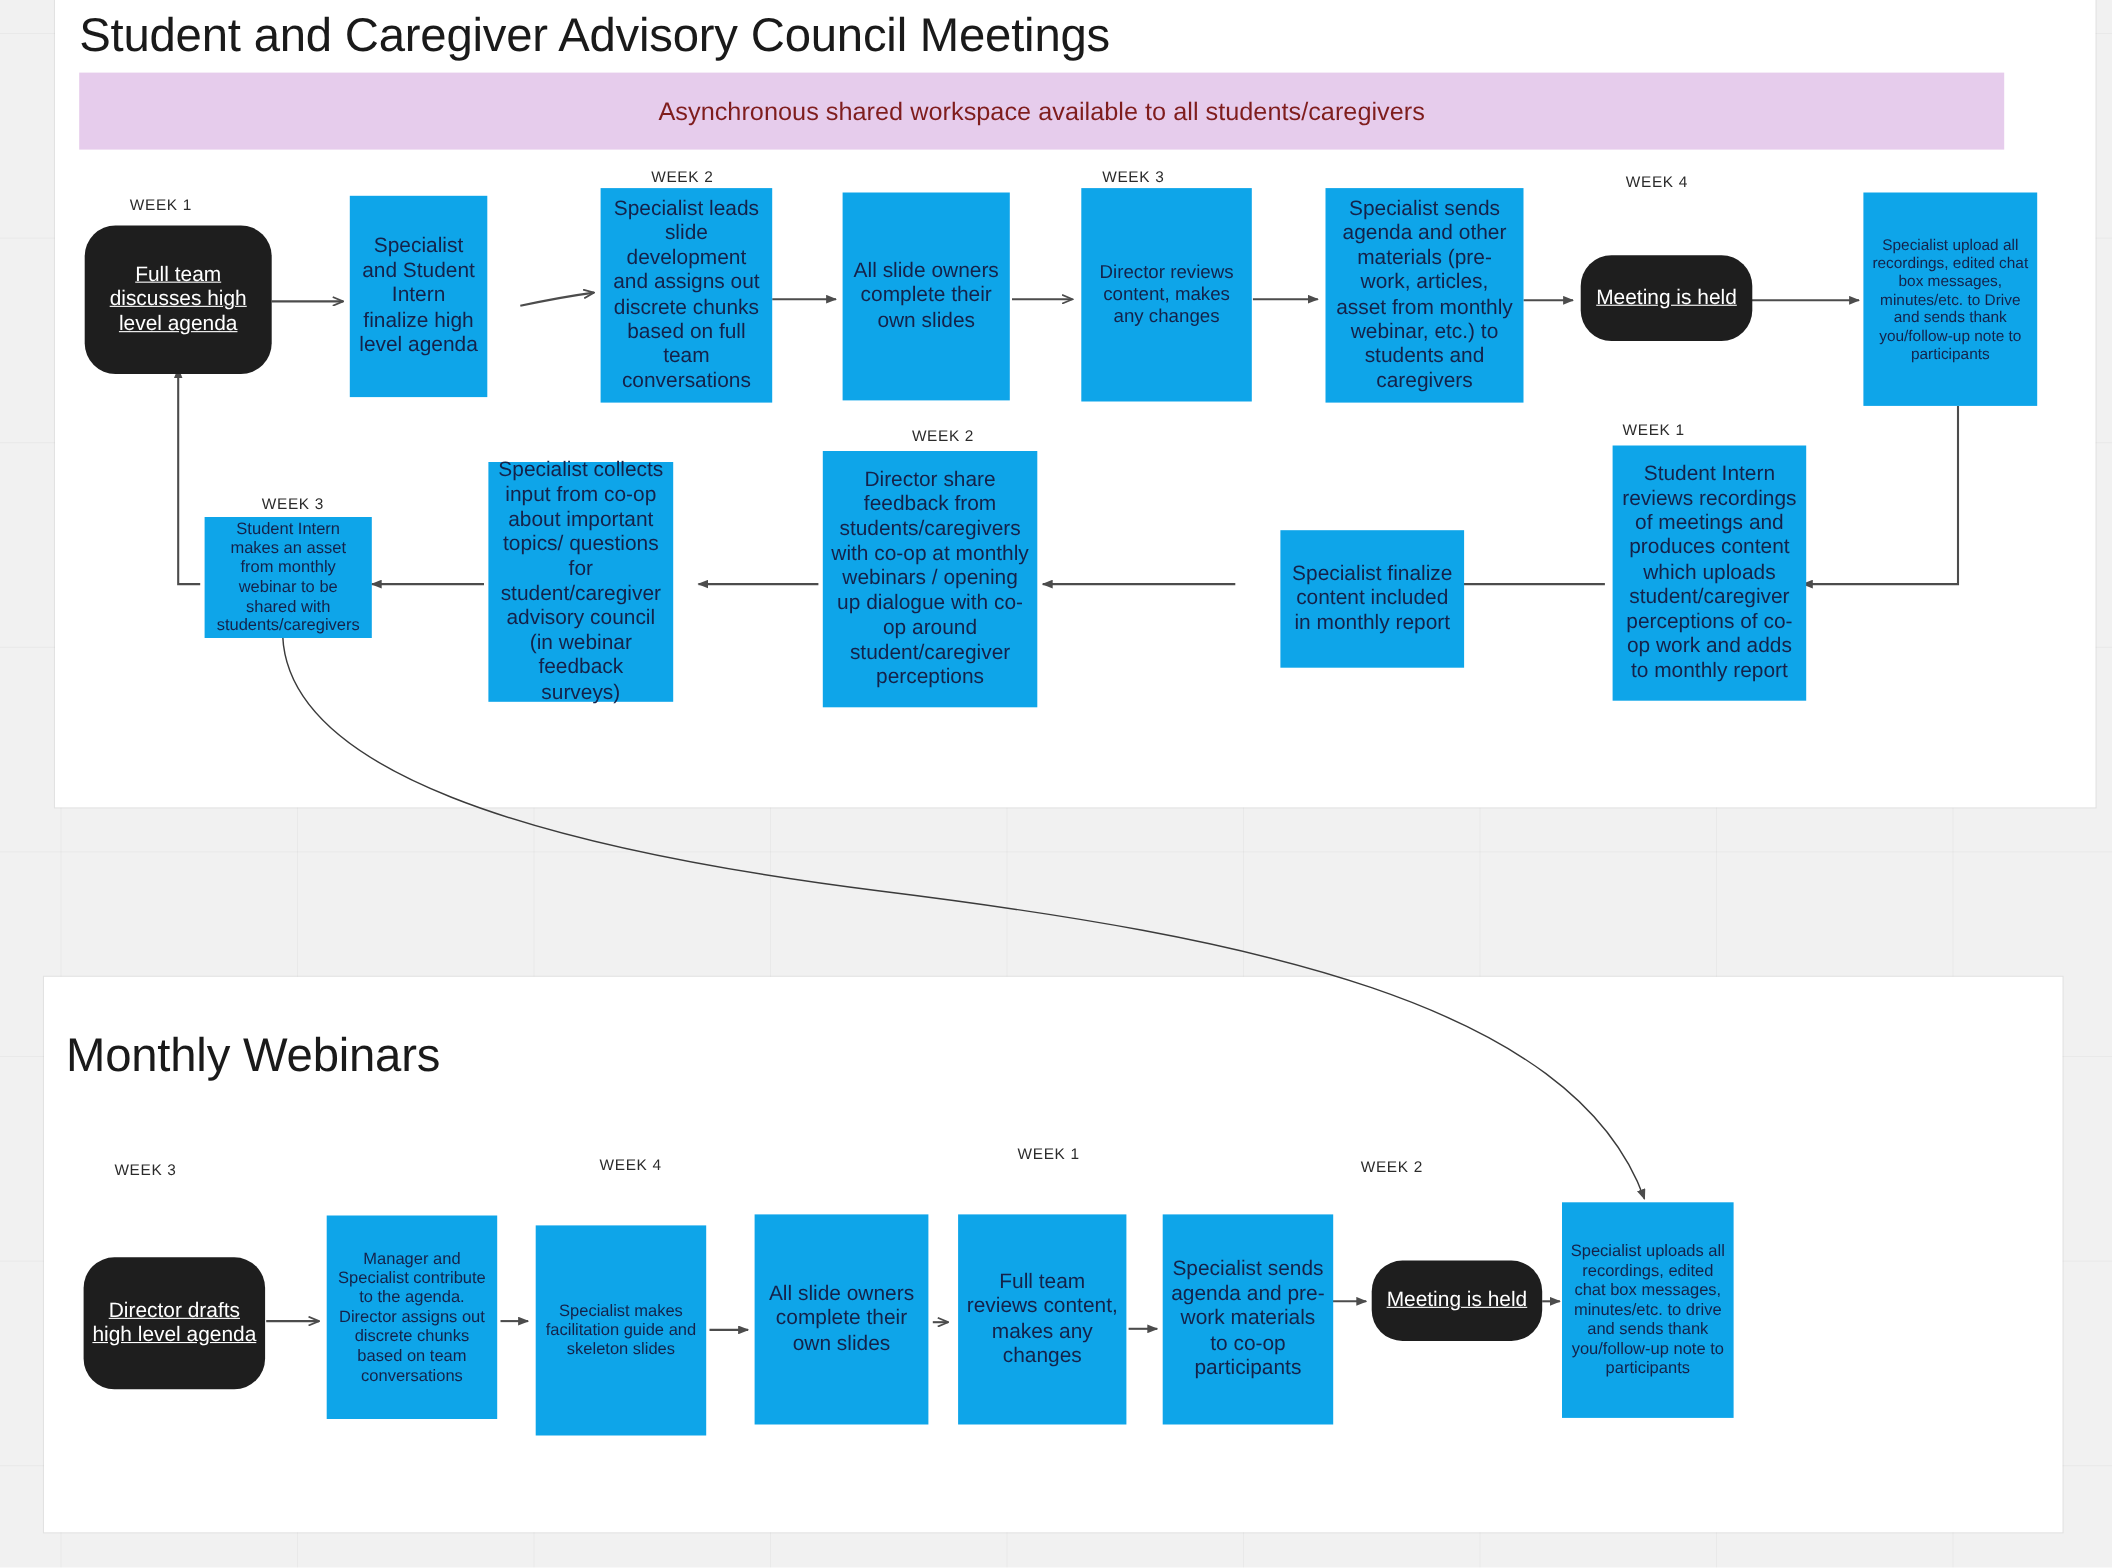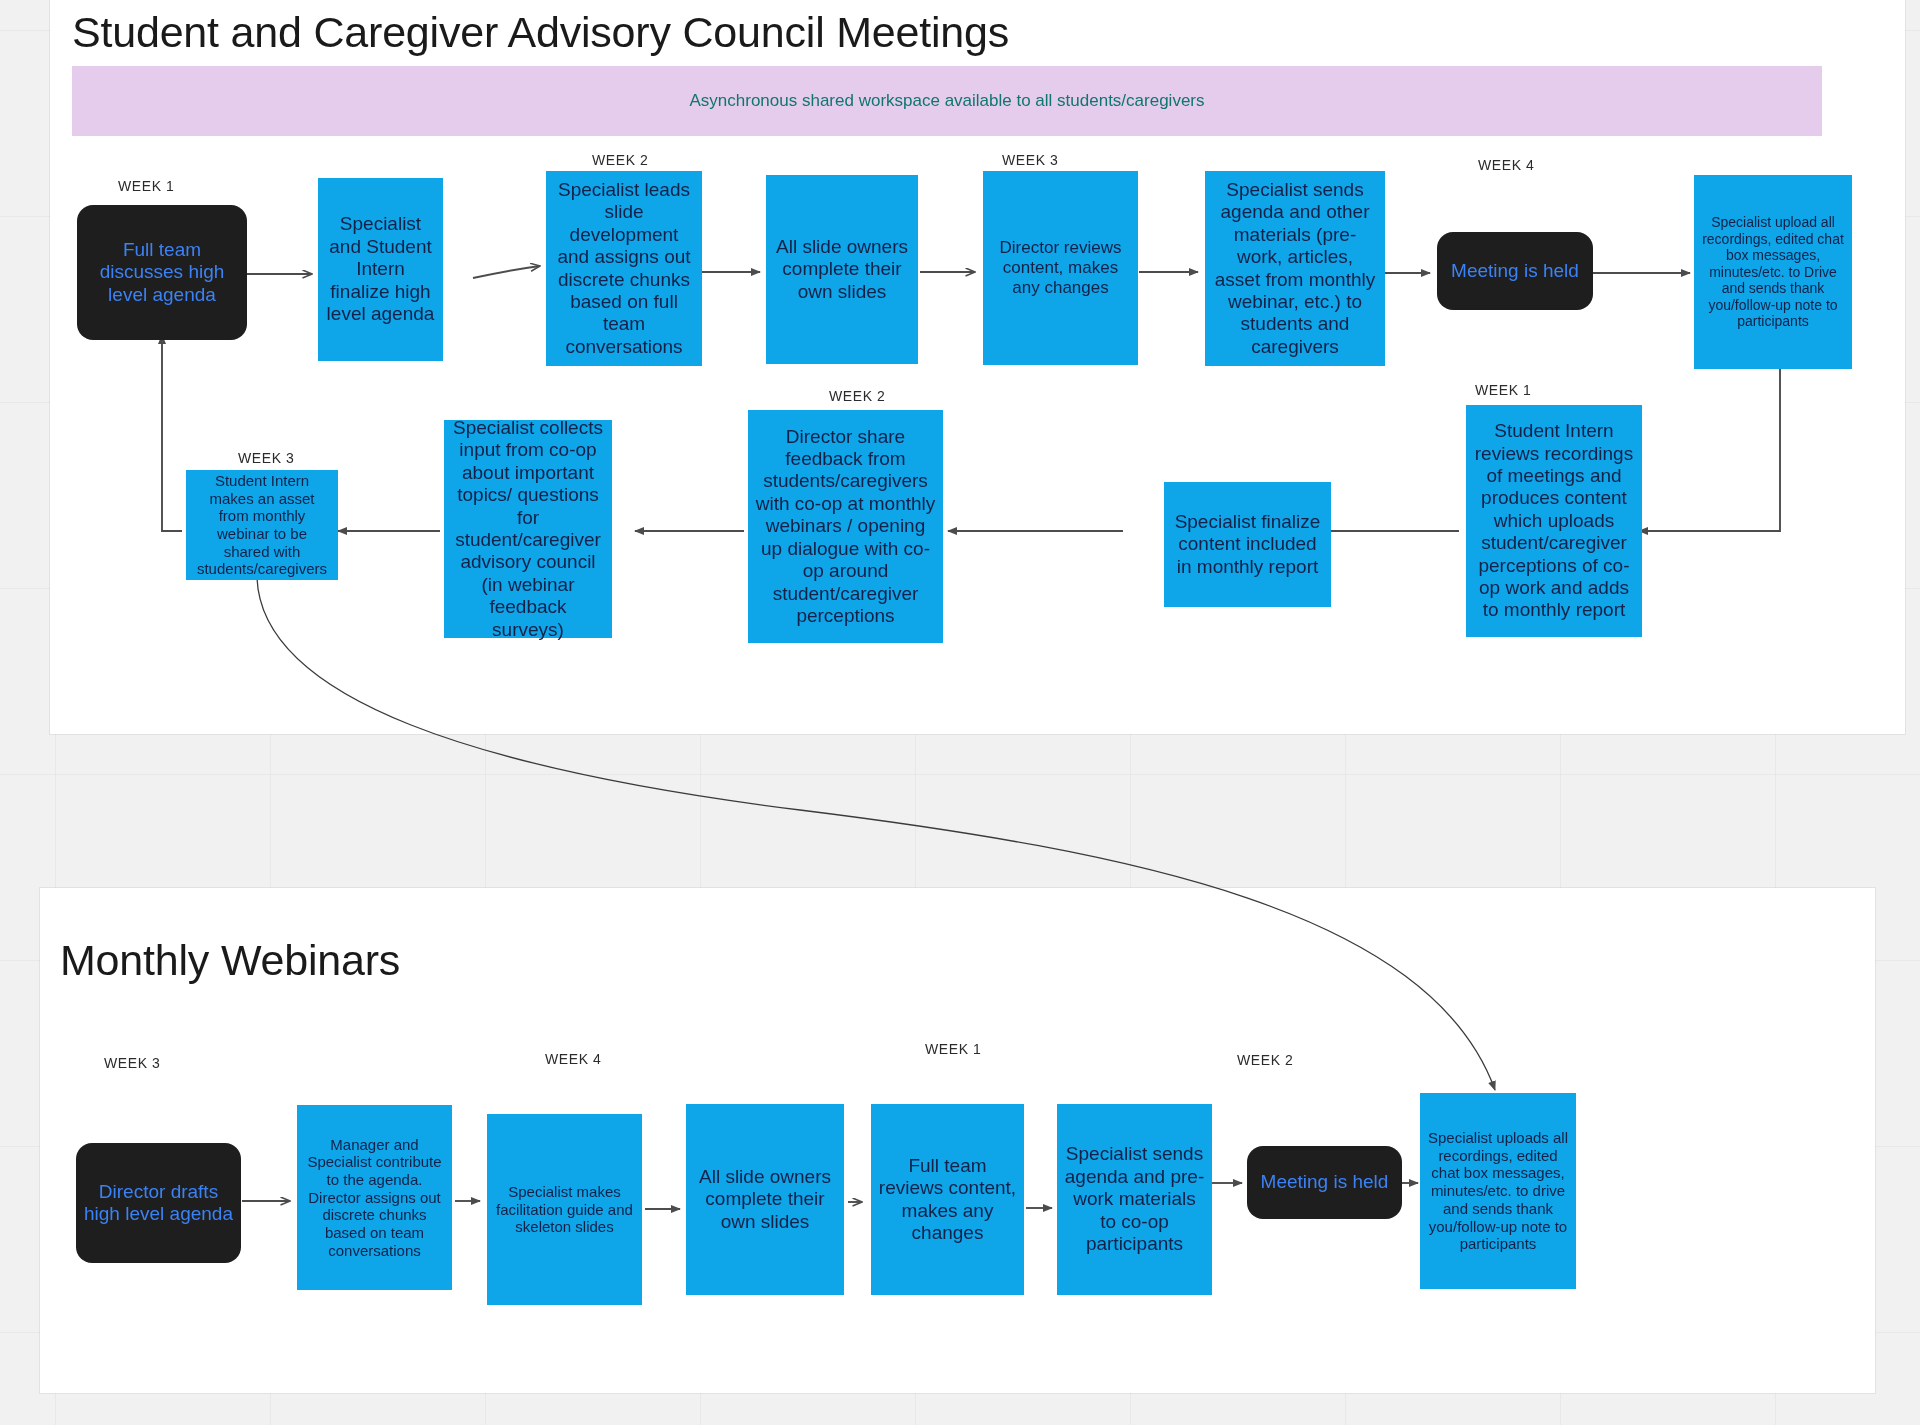--- a/index.html
+++ b/index.html
@@ -50,22 +50,22 @@
   #banner {
     position: absolute;
     left: 72px; top: 66px;
     width: 1750px; height: 70px;
     background: #e6ccec;
     display: flex;
     align-items: center;
     justify-content: center;
   }
   #banner-text {
-    font-size: 17px;
-    color: #0f766e;
+    font-size: 23px;
+    color: #7f1d1d;
     font-family: "Liberation Sans", sans-serif;
   }
 
   .week-label {
     position: absolute;
     font-size: 14px;
     letter-spacing: 0.6px;
     color: #2b2b2b;
     white-space: nowrap;
     font-family: "Liberation Sans", sans-serif;
@@ -79,22 +79,23 @@
     justify-content: center;
     text-align: center;
     padding: 4px 7px;
     color: #14224a;
     font-family: "Liberation Sans", sans-serif;
     line-height: 1.18;
   }
   .node.cyan { background: #0ea5e9; }
   .node.dark {
     background: #1e1e1e;
-    color: #3b82f6;
-    border-radius: 16px;
+    color: #ffffff;
+    border-radius: 28px;
+    text-decoration: underline;
   }
   .node span { display: block; }
 
   svg.edges {
     position: absolute;
     left: 0; top: 0;
     width: 1920px; height: 1425px;
     pointer-events: none;
     overflow: visible;
   }

